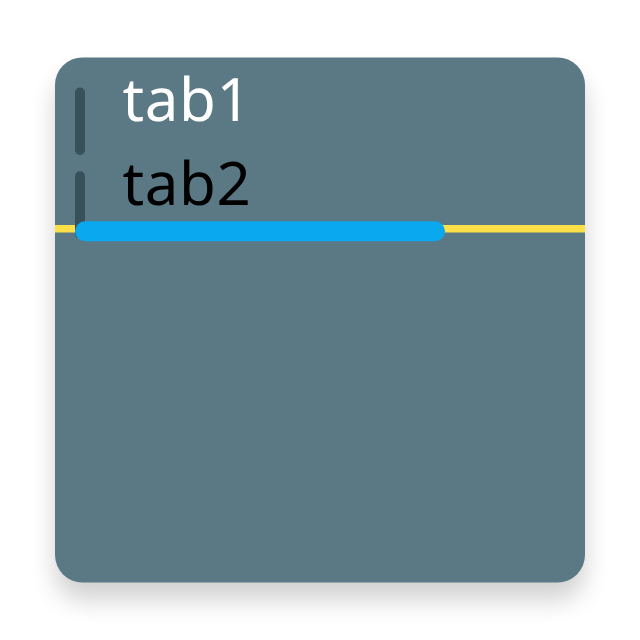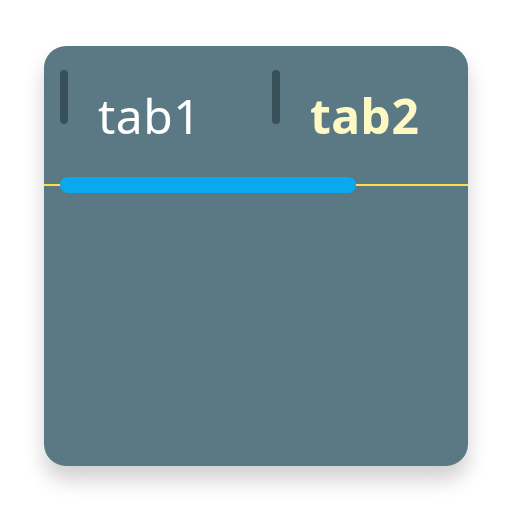--- a/index.html
+++ b/index.html
@@ -9,36 +9,37 @@
       height:420px;
       background:#5b7885;
       border-radius:22px;
       box-shadow:0 14px 20px rgba(0,0,0,.18);
       overflow:hidden;
       position:relative;
     }
     .tab-row {
       display:flex;
       height:140px;
-      border-bottom:2px solid #fde047;
+      border-bottom:6px solid #fde047;
+      flex-direction:column;
     }
     .tab {
       flex:1;
       position:relative;
       display:flex;
       align-items:center;
       padding-left:54px;
     }
     .tab-label {
       font-size:48px;
       font-weight:400;
       letter-spacing:.5px;
     }
     .tab.active .tab-label { color:#ffffff; }
-    .tab.inactive .tab-label { color:#fef9c3;font-weight:bold; }
+    .tab.inactive .tab-label { color:#000000; }
     .tab .sep {
       position:absolute;
       top:24px;
       left:16px;
       width:8px;
       height:54px;
       border-radius:4px;
       background:#38505a;
     }
     .underline {

